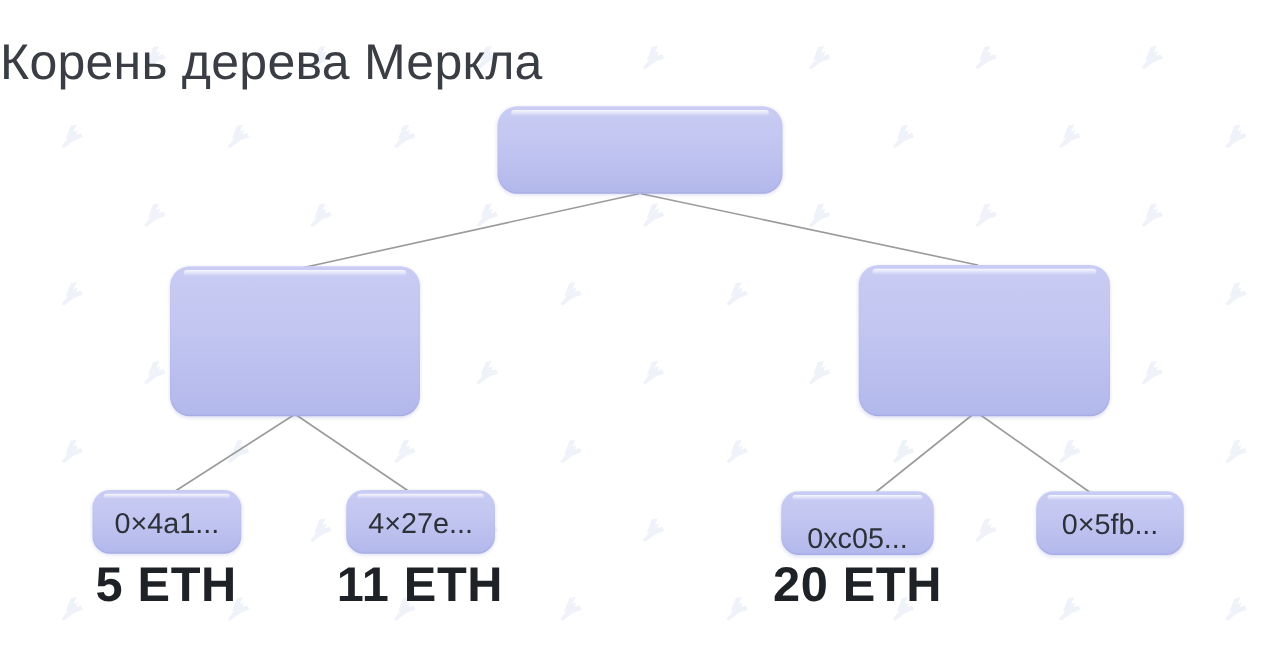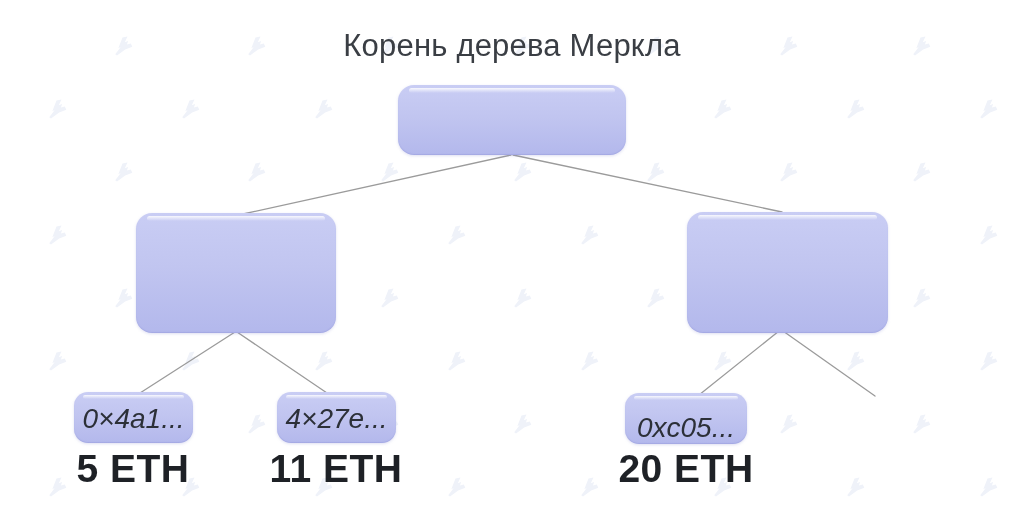--- a/index.html
+++ b/index.html
@@ -19,22 +19,22 @@
     position:relative;
     width:1024px;
     height:517px;
     background:var(--background);
     overflow:hidden;
   }
   .layer{position:absolute;left:0;top:0;pointer-events:none;}
   .title{
     position:absolute;
     left:0; top:28px; width:1024px;
-    text-align:center;
-    font-size:31px;
+    text-align:left;
+    font-size:40px;
     font-weight:500;
     color:var(--title-text);
     letter-spacing:0.2px;
   }
   .node{
     position:absolute;
     background:linear-gradient(180deg, var(--node-fill-top) 0%, var(--node-fill-mid) 45%, var(--node-fill-bottom) 100%);
     border-radius:16px;
     box-shadow:0 1px 3px rgba(140,145,210,0.28), inset 0 -1px 1px rgba(130,135,210,0.30);
   }
@@ -51,25 +51,24 @@
   .leaf{
     border-radius:14px;
     display:flex; align-items:center; justify-content:center;
   }
   .leaf::before{top:3px; left:9px; right:9px; height:4px;}
   .leaf-1{left:74px;  top:392px; width:119px; height:51px;}
   .leaf-2{left:277px; top:392px; width:119px; height:51px;}
   .leaf-3{left:625px; top:393px; width:122px; height:51px;align-items:flex-end;}
   .leaf-4{left:829px; top:393px; width:118px; height:51px;}
   .hash{
-    font-size:28px;
+    font-size:23px;
     color:var(--hash-text);
     padding-top:2px;
     white-space:nowrap;
-    font-style:italic;
   }
   .amount{
     position:absolute;
     top:447px;
     width:140px;
     text-align:center;
     font-size:39px;
     font-weight:700;
     color:var(--amount-text);
     letter-spacing:0.5px;
@@ -173,18 +172,21 @@
 
   <div class="node leaf leaf-1">
     <span class="hash">0×4a1...</span>
   </div>
   <div class="node leaf leaf-2">
     <span class="hash">4×27e...</span>
   </div>
   <div class="node leaf leaf-3">
     <span class="hash">0xc05...</span>
   </div>
+  <div class="node leaf leaf-4">
+    <span class="hash">0×5fb...</span>
+  </div>
 
   <div class="amount amount-1">5 ETH</div>
   <div class="amount amount-2">11 ETH</div>
   <div class="amount amount-3">20 ETH</div>
 
 </div>
 
 </body></html>

